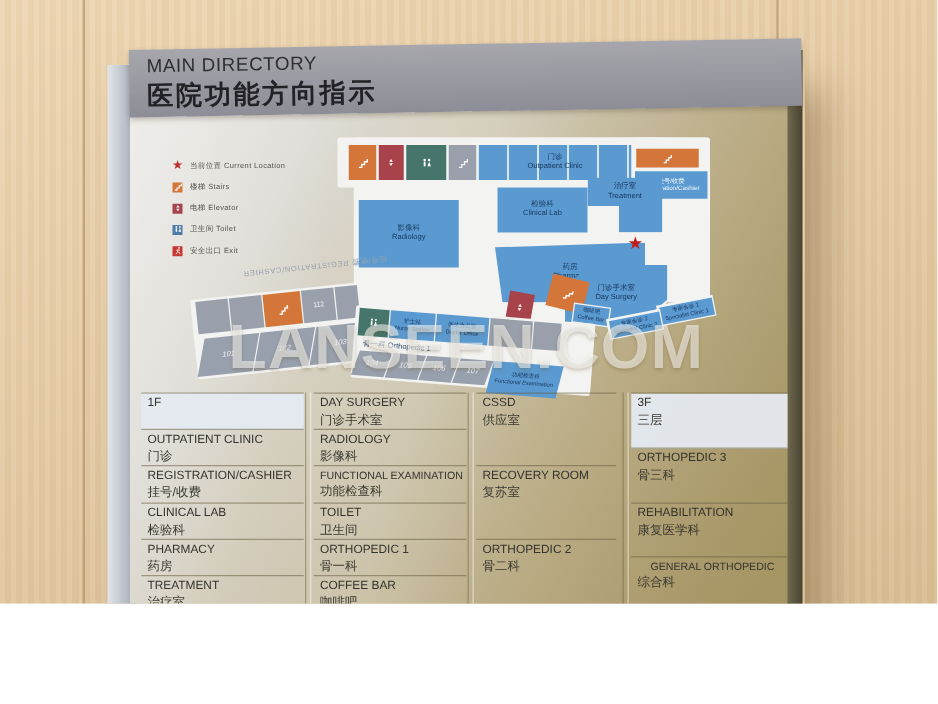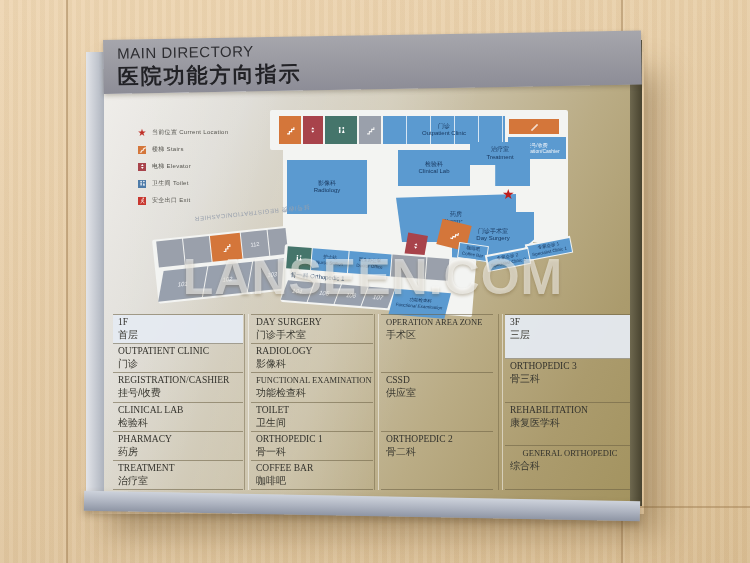--- a/index.html
+++ b/index.html
@@ -1,16 +1,16 @@
 <!DOCTYPE html>
 <html><head>
 <meta charset="utf-8">
 <style>
   html,body{margin:0;padding:0;}
-  #stage{position:relative;width:750px;height:563px;overflow:hidden;
+  #stage{position:relative;width:750px;height:483px;overflow:hidden;
     font-family:"Liberation Sans","DejaVu Sans",sans-serif;
     background:
       linear-gradient(180deg, rgba(255,255,255,.10), rgba(0,0,0,.04)),
       repeating-linear-gradient(90deg, rgba(255,255,255,.05) 0 4px, rgba(120,80,30,.04) 4px 9px),
       linear-gradient(115deg,#ecd2ab 0%,#e8cda4 45%,#e3c69a 100%);
   }
   .seam-v{position:absolute;top:0;bottom:0;width:2px;background:rgba(150,115,70,.45);}
   .seam-h{position:absolute;height:2px;background:rgba(150,115,70,.4);}
   .abs{position:absolute;}
   
@@ -55,21 +55,21 @@
   .seg{position:absolute;background:#f3f4f2;border-radius:2px;}
   .cellrow{position:absolute;display:flex;gap:1px;}
   .mirror{transform:rotate(174deg);transform-origin:center;font-size:6px;color:#98a0ad;letter-spacing:.6px;white-space:nowrap;}
   #wm{position:absolute;left:168px;top:248px;width:410px;z-index:6;text-align:center;
     font-size:50px;font-weight:bold;letter-spacing:1px;color:rgba(252,252,250,.55);
     text-shadow:0 2px 3px rgba(100,80,40,.28);}
   
   #table{position:absolute;left:113px;top:314px;width:517px;height:176px;z-index:5;}
   .col{position:absolute;top:0;height:176px;display:flex;flex-direction:column;border-top:1px solid rgba(105,95,65,.55);box-sizing:border-box;}
   .cell{flex:1;border-bottom:1px solid rgba(105,95,65,.55);padding:2px 0 0 5px;box-sizing:border-box;overflow:hidden;}
-  .cell .en{font-size:9.5px;color:#34332d;white-space:nowrap;font-family:Liberation Serif, serif;}
+  .cell .en{font-size:9.5px;color:#34332d;white-space:nowrap;}
   .cell .zh{font-size:10px;color:#3a3931;margin-top:1px;white-space:nowrap;}
   .floor{background:rgba(229,234,241,.95);}
   .vdiv{position:absolute;top:0;height:176px;width:3px;border-left:1px solid rgba(105,92,60,.45);border-right:1px solid rgba(255,255,255,.5);}
   svg{display:block;}
 </style>
 </head>
 <body>
 
 <div id="stage">
 
@@ -308,21 +308,20 @@
       </div>
     </div>
   </div>
 
   <div id="wm">LANSEEN.COM</div>
 
   <div id="table">
     <div class="col" style="left:0;width:130px;">
       <div class="cell floor">
           <div class="en">1F</div>
-          <div class="zh">首层</div>
         </div>
       <div class="cell">
           <div class="en">OUTPATIENT CLINIC</div>
           <div class="zh">门诊</div>
         </div>
       <div class="cell">
           <div class="en">REGISTRATION/CASHIER</div>
           <div class="zh">挂号/收费</div>
         </div>
       <div class="cell">
@@ -361,26 +360,26 @@
           <div class="zh">骨一科</div>
         </div>
       <div class="cell">
           <div class="en">COFFEE BAR</div>
           <div class="zh">咖啡吧</div>
         </div>
     </div>
     <div class="vdiv" style="left:261px;"></div>
     <div class="col" style="left:268px;width:112px;">
       <div class="cell">
-          <div class="en" style="font-size:8.5px;">OPERATION AREA ZONE</div>
-          <div class="zh">手术区</div>
-        </div>
-      <div class="cell">
           <div class="en">CSSD</div>
           <div class="zh">供应室</div>
+        </div>
+      <div class="cell">
+          <div class="en">RECOVERY ROOM</div>
+          <div class="zh">复苏室</div>
         </div>
       <div class="cell">
           <div class="en">ORTHOPEDIC 2</div>
           <div class="zh">骨二科</div>
         </div>
     </div>
     <div class="vdiv" style="left:385px;"></div>
     <div class="col" style="left:392px;width:125px;">
       <div class="cell floor">
           <div class="en">3F</div>

